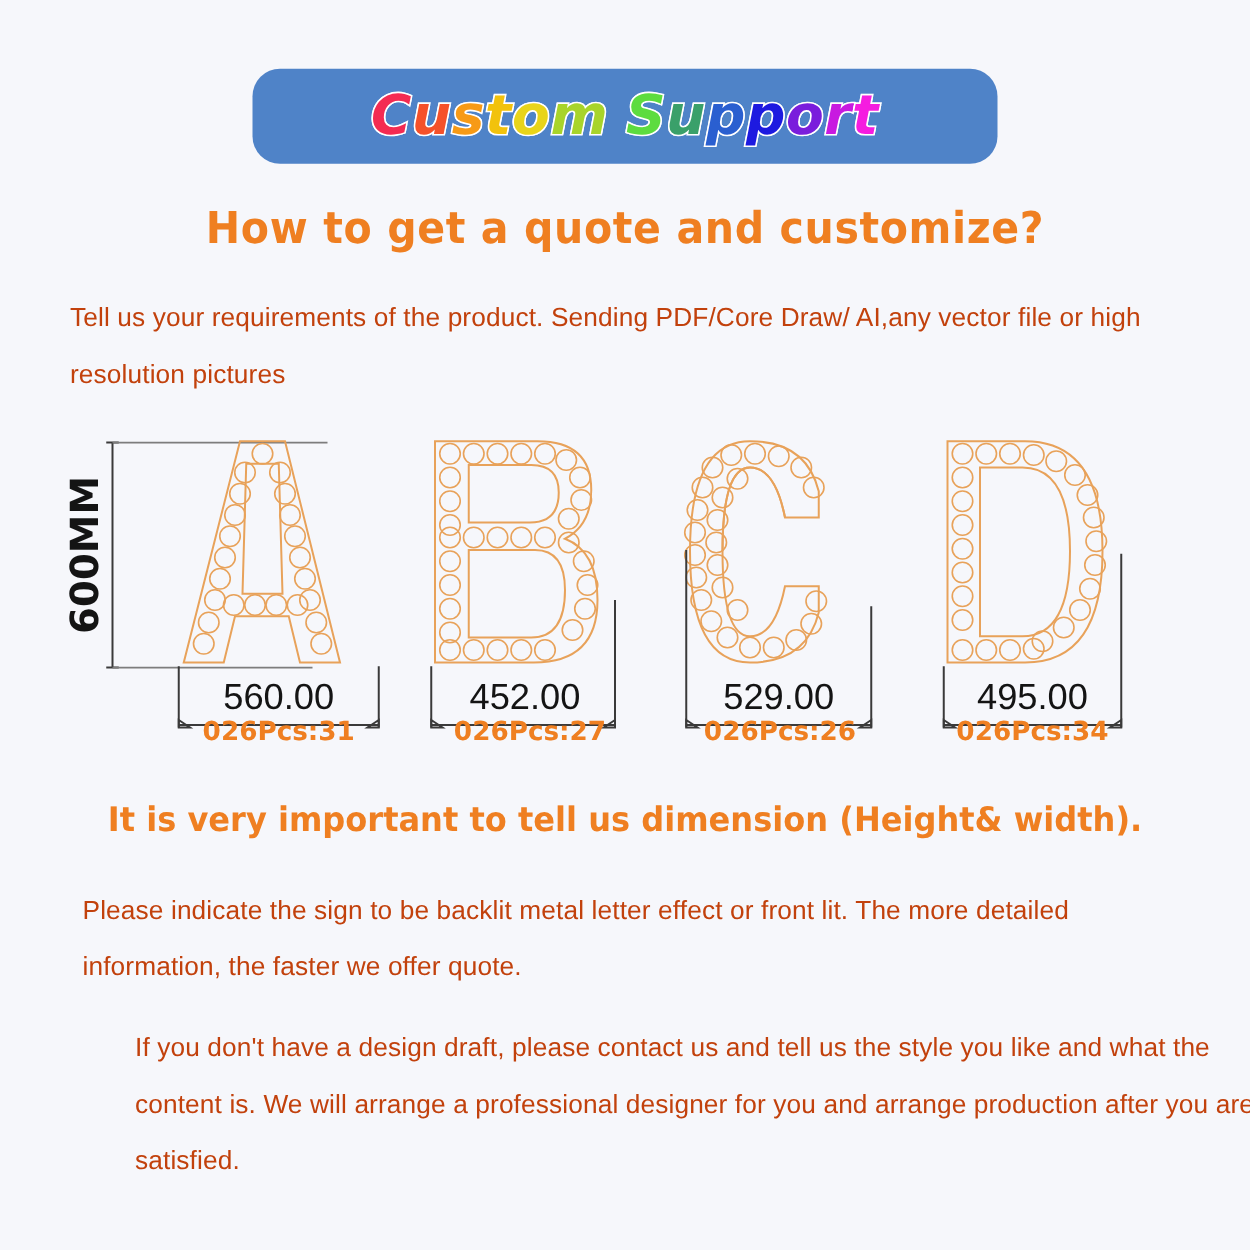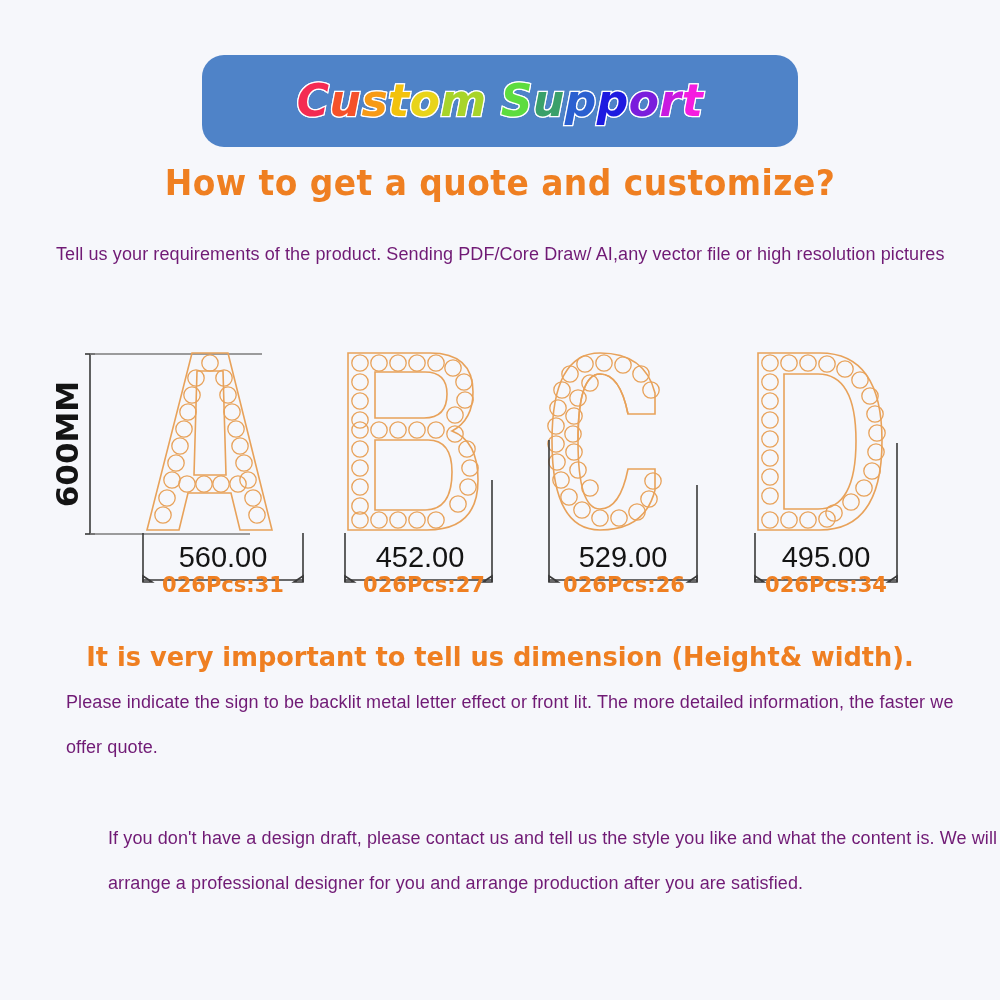--- a/index.html
+++ b/index.html
@@ -18,21 +18,21 @@
   
   .banner-wrap {
     position: absolute;
     left: 0; right: 0;
     top: 55px;
     display: flex;
     justify-content: center;
   }
   .banner {
     width: 596px;
-    height: 92px;
+    height: 76px;
     background: #4f83c8;
     border-radius: 22px;
     display: flex;
     align-items: center;
     justify-content: center;
   }
   .banner-title {
     font-family: "DejaVu Sans", sans-serif;
     font-weight: bold;
     font-style: italic;
@@ -68,28 +68,28 @@
   }
   #dimension-note {
     top: 641px;
     font-size: 27px;
     transform: scaleX(0.95);
   }
 
   
   .para {
     position: absolute;
-    color: #701a75;
+    color: #c2410c;
     font-family: "Liberation Sans", sans-serif;
-    font-size: 18px;
+    font-size: 21px;
     line-height: 45px;
     letter-spacing: 0.1px;
   }
   #intro-para   { left: 56px;  top: 232px; width: 910px; }
-  #backlit-para { left: 66px;  top: 680px; width: 900px; }
+  #backlit-para { left: 66px;  top: 706px; width: 900px; }
   #draft-para   { left: 66px;  top: 816px; width: 900px; margin-left: 42px; }
 
   
   #letters-figure {
     position: absolute;
     left: 0;
     top: 330px;
     width: 1000px;
     height: 290px;
   }

